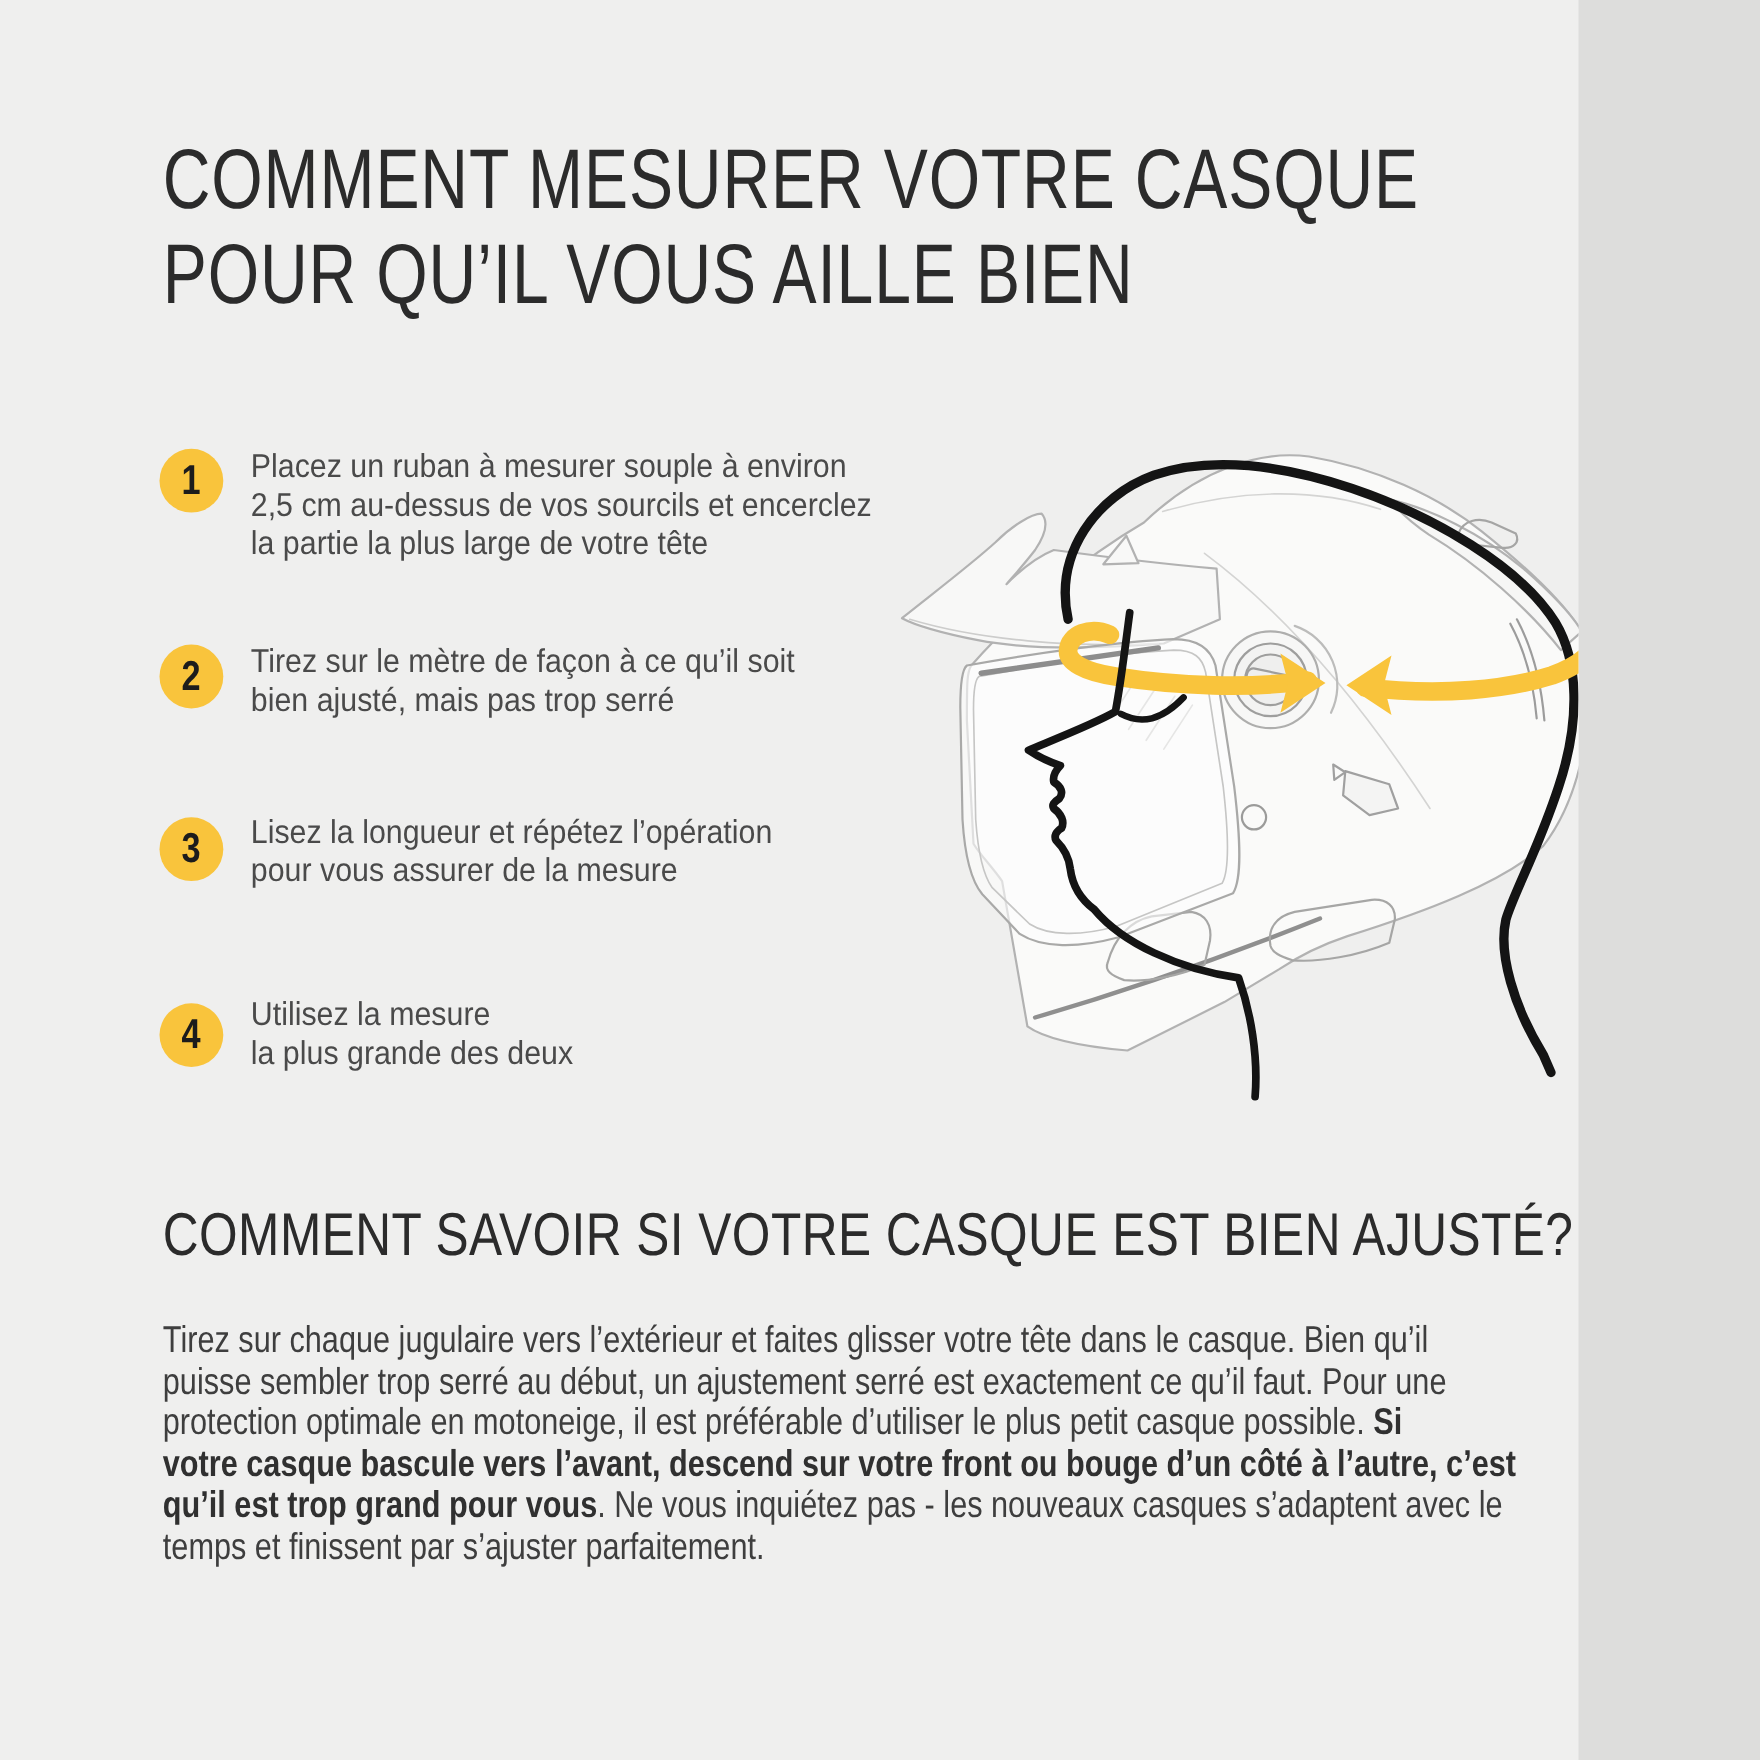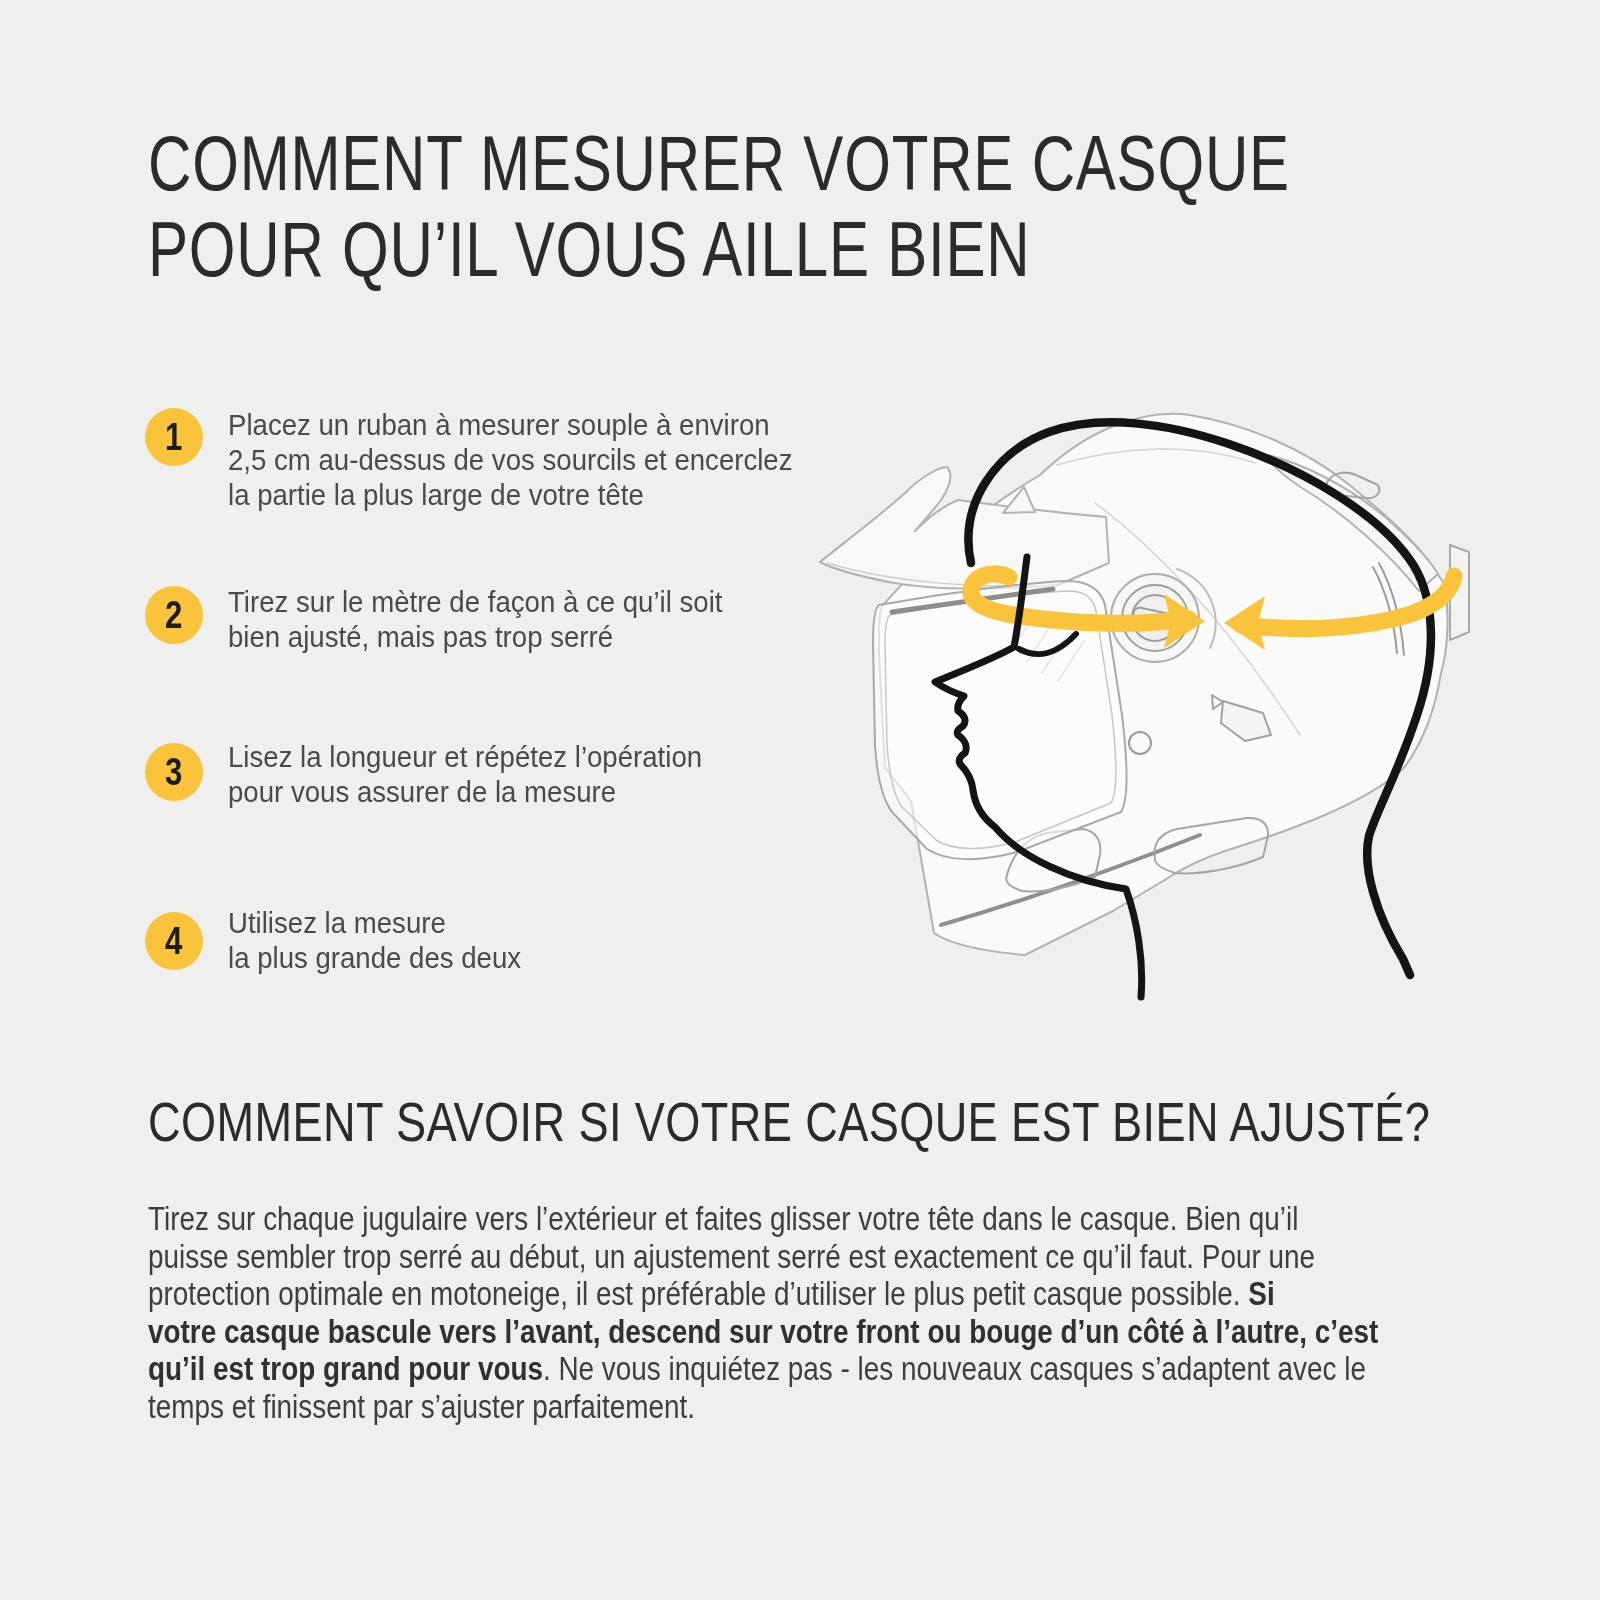--- a/index.html
+++ b/index.html
@@ -1,16 +1,16 @@
 <!DOCTYPE html>
 <html><head>
 <meta charset="utf-8">
 <style>
   html,body{margin:0;padding:0;background:#DDDDDC;}
-  .page{position:relative;width:1600px;height:1600px;background:#EFEFEE;overflow:hidden;
+  .page{position:relative;width:1435px;height:1600px;background:#EFEFEE;overflow:hidden;
         font-family:"Liberation Sans",sans-serif;color:#2B2B2B;}
   .abs{position:absolute;}
   .condense{transform-origin:left top;white-space:nowrap;}
   .title{left:148px;top:120px;font-size:77px;line-height:86px;font-weight:400;
          letter-spacing:1px;color:#2B2B2B;transform:scaleX(0.78);}
   .section-heading{left:148px;top:1092px;font-size:55px;line-height:60px;font-weight:400;
          letter-spacing:0.5px;color:#2B2B2B;transform:scaleX(0.82);}
   .paragraph{left:148px;top:1200px;font-size:34px;line-height:37.5px;color:#3E3E3E;
          transform:scaleX(0.82);transform-origin:left top;}
   .paragraph .ln{white-space:nowrap;}

